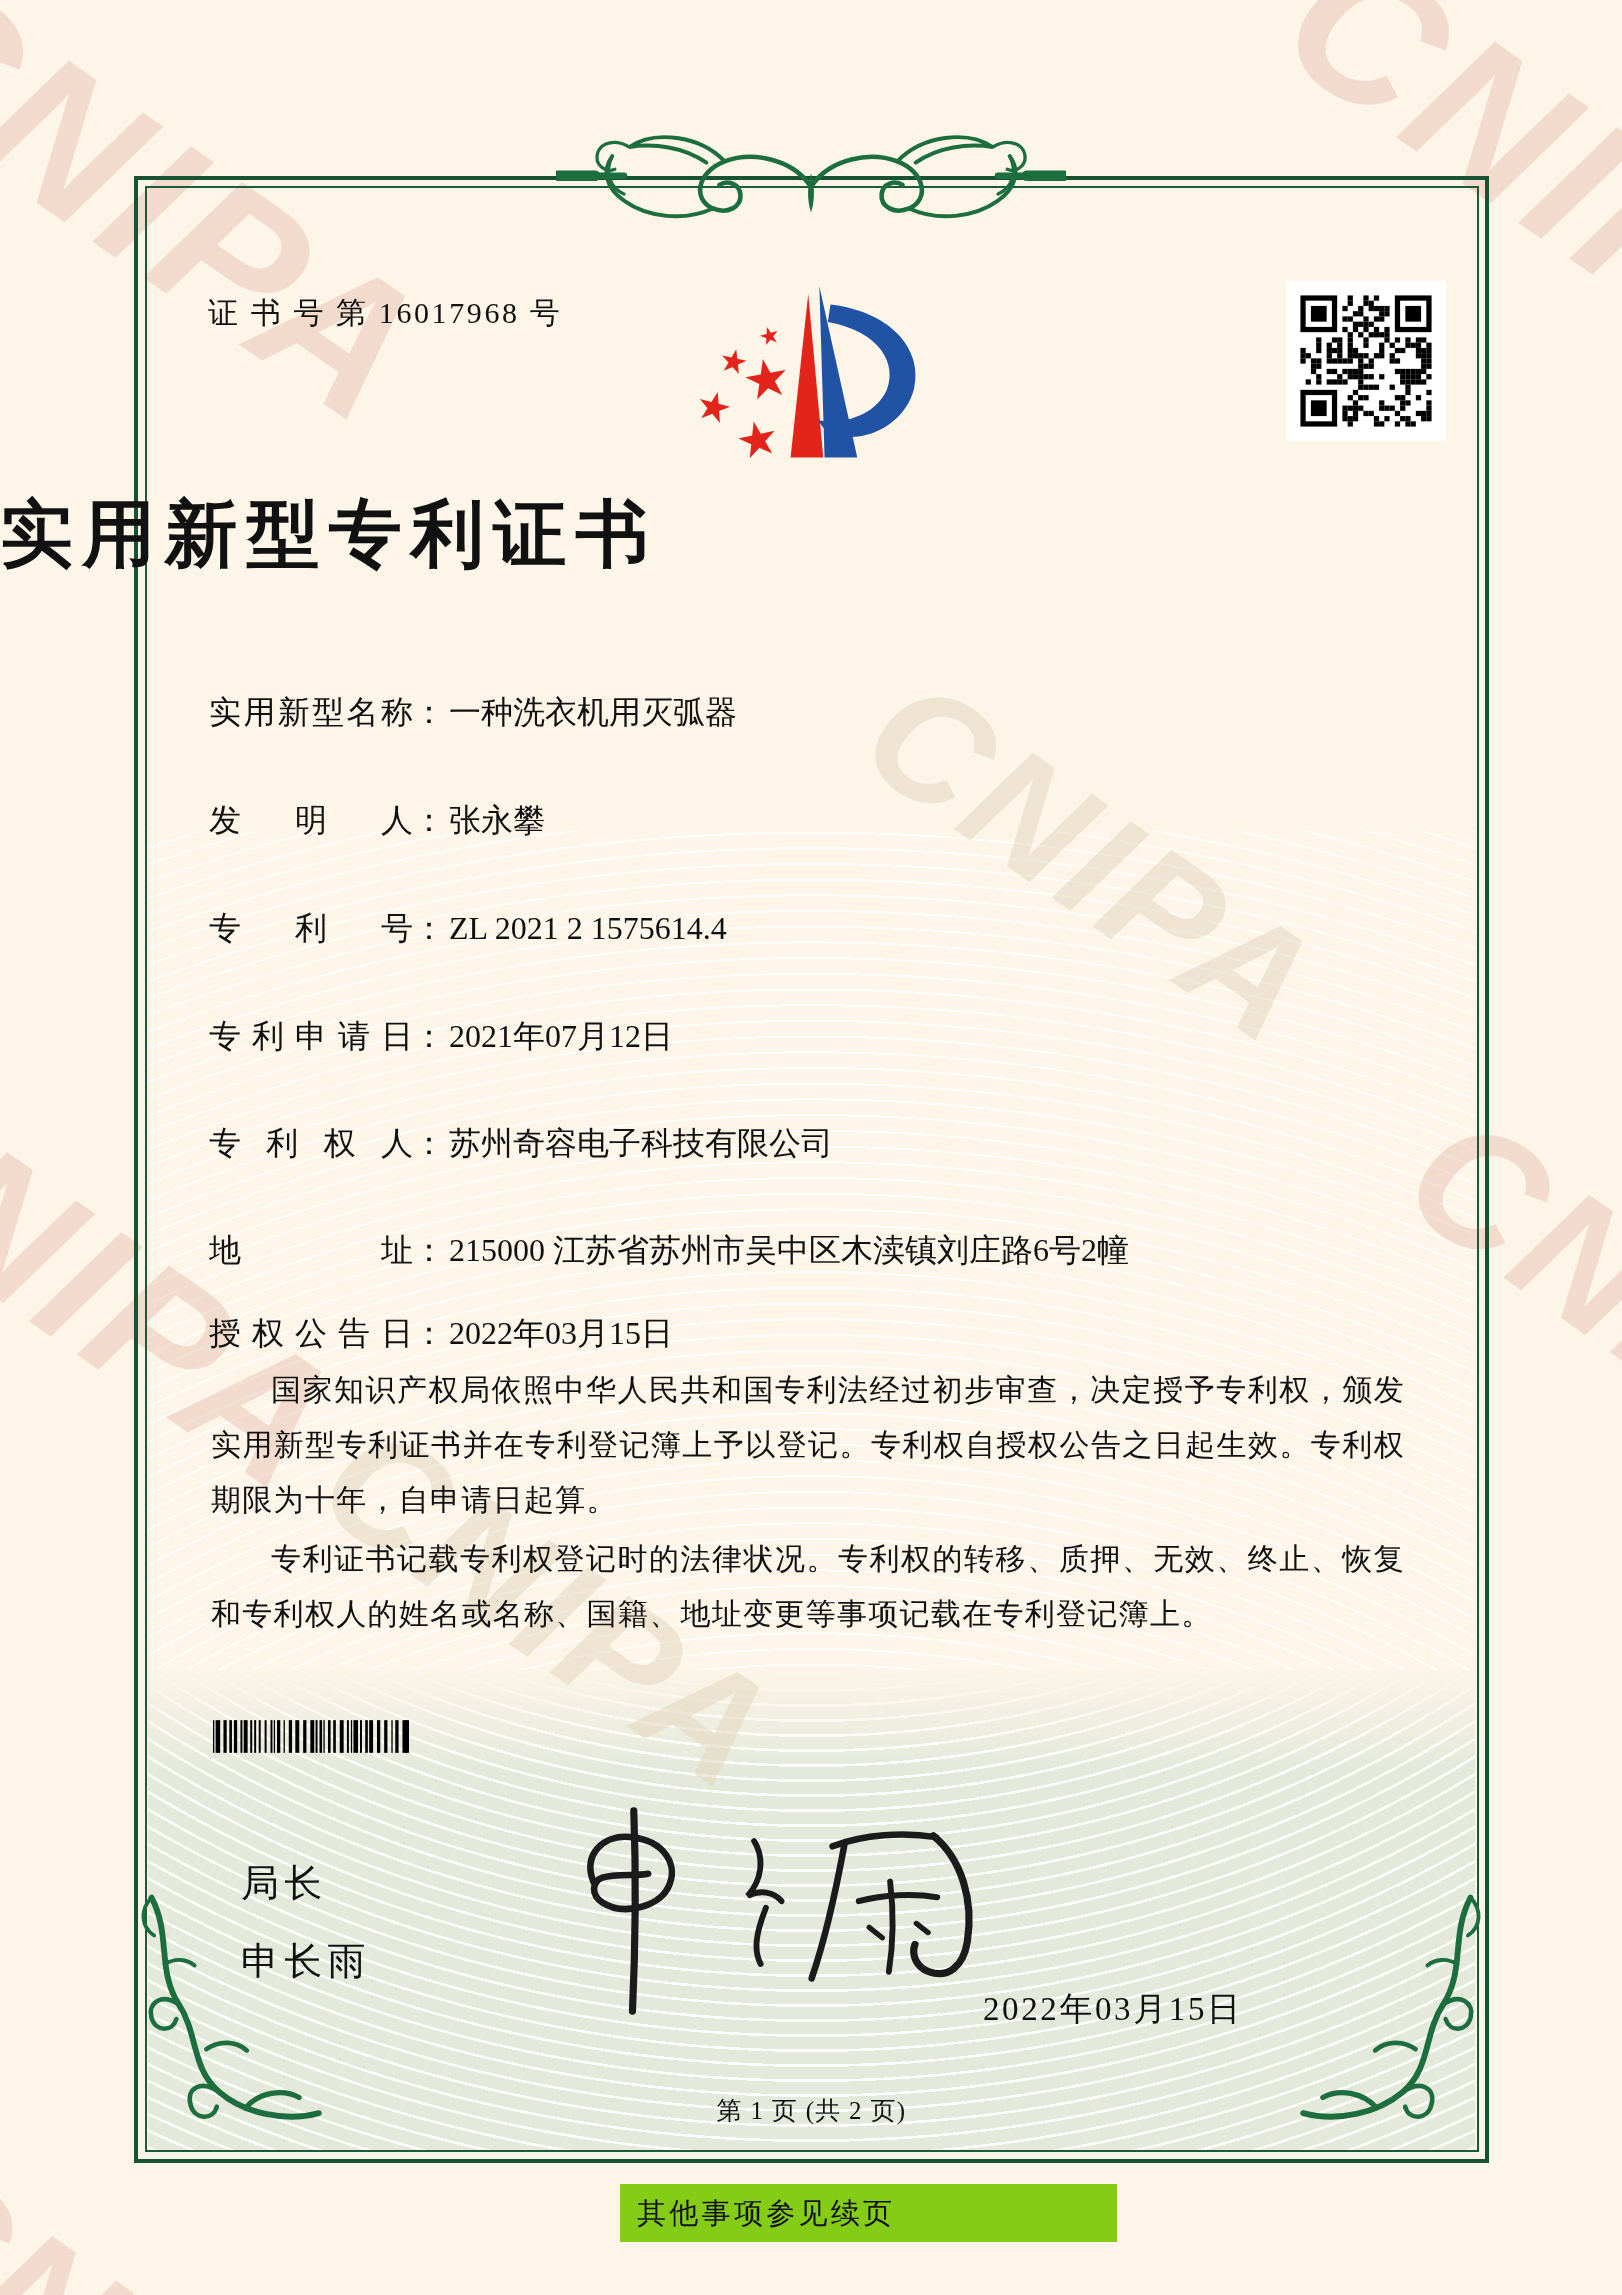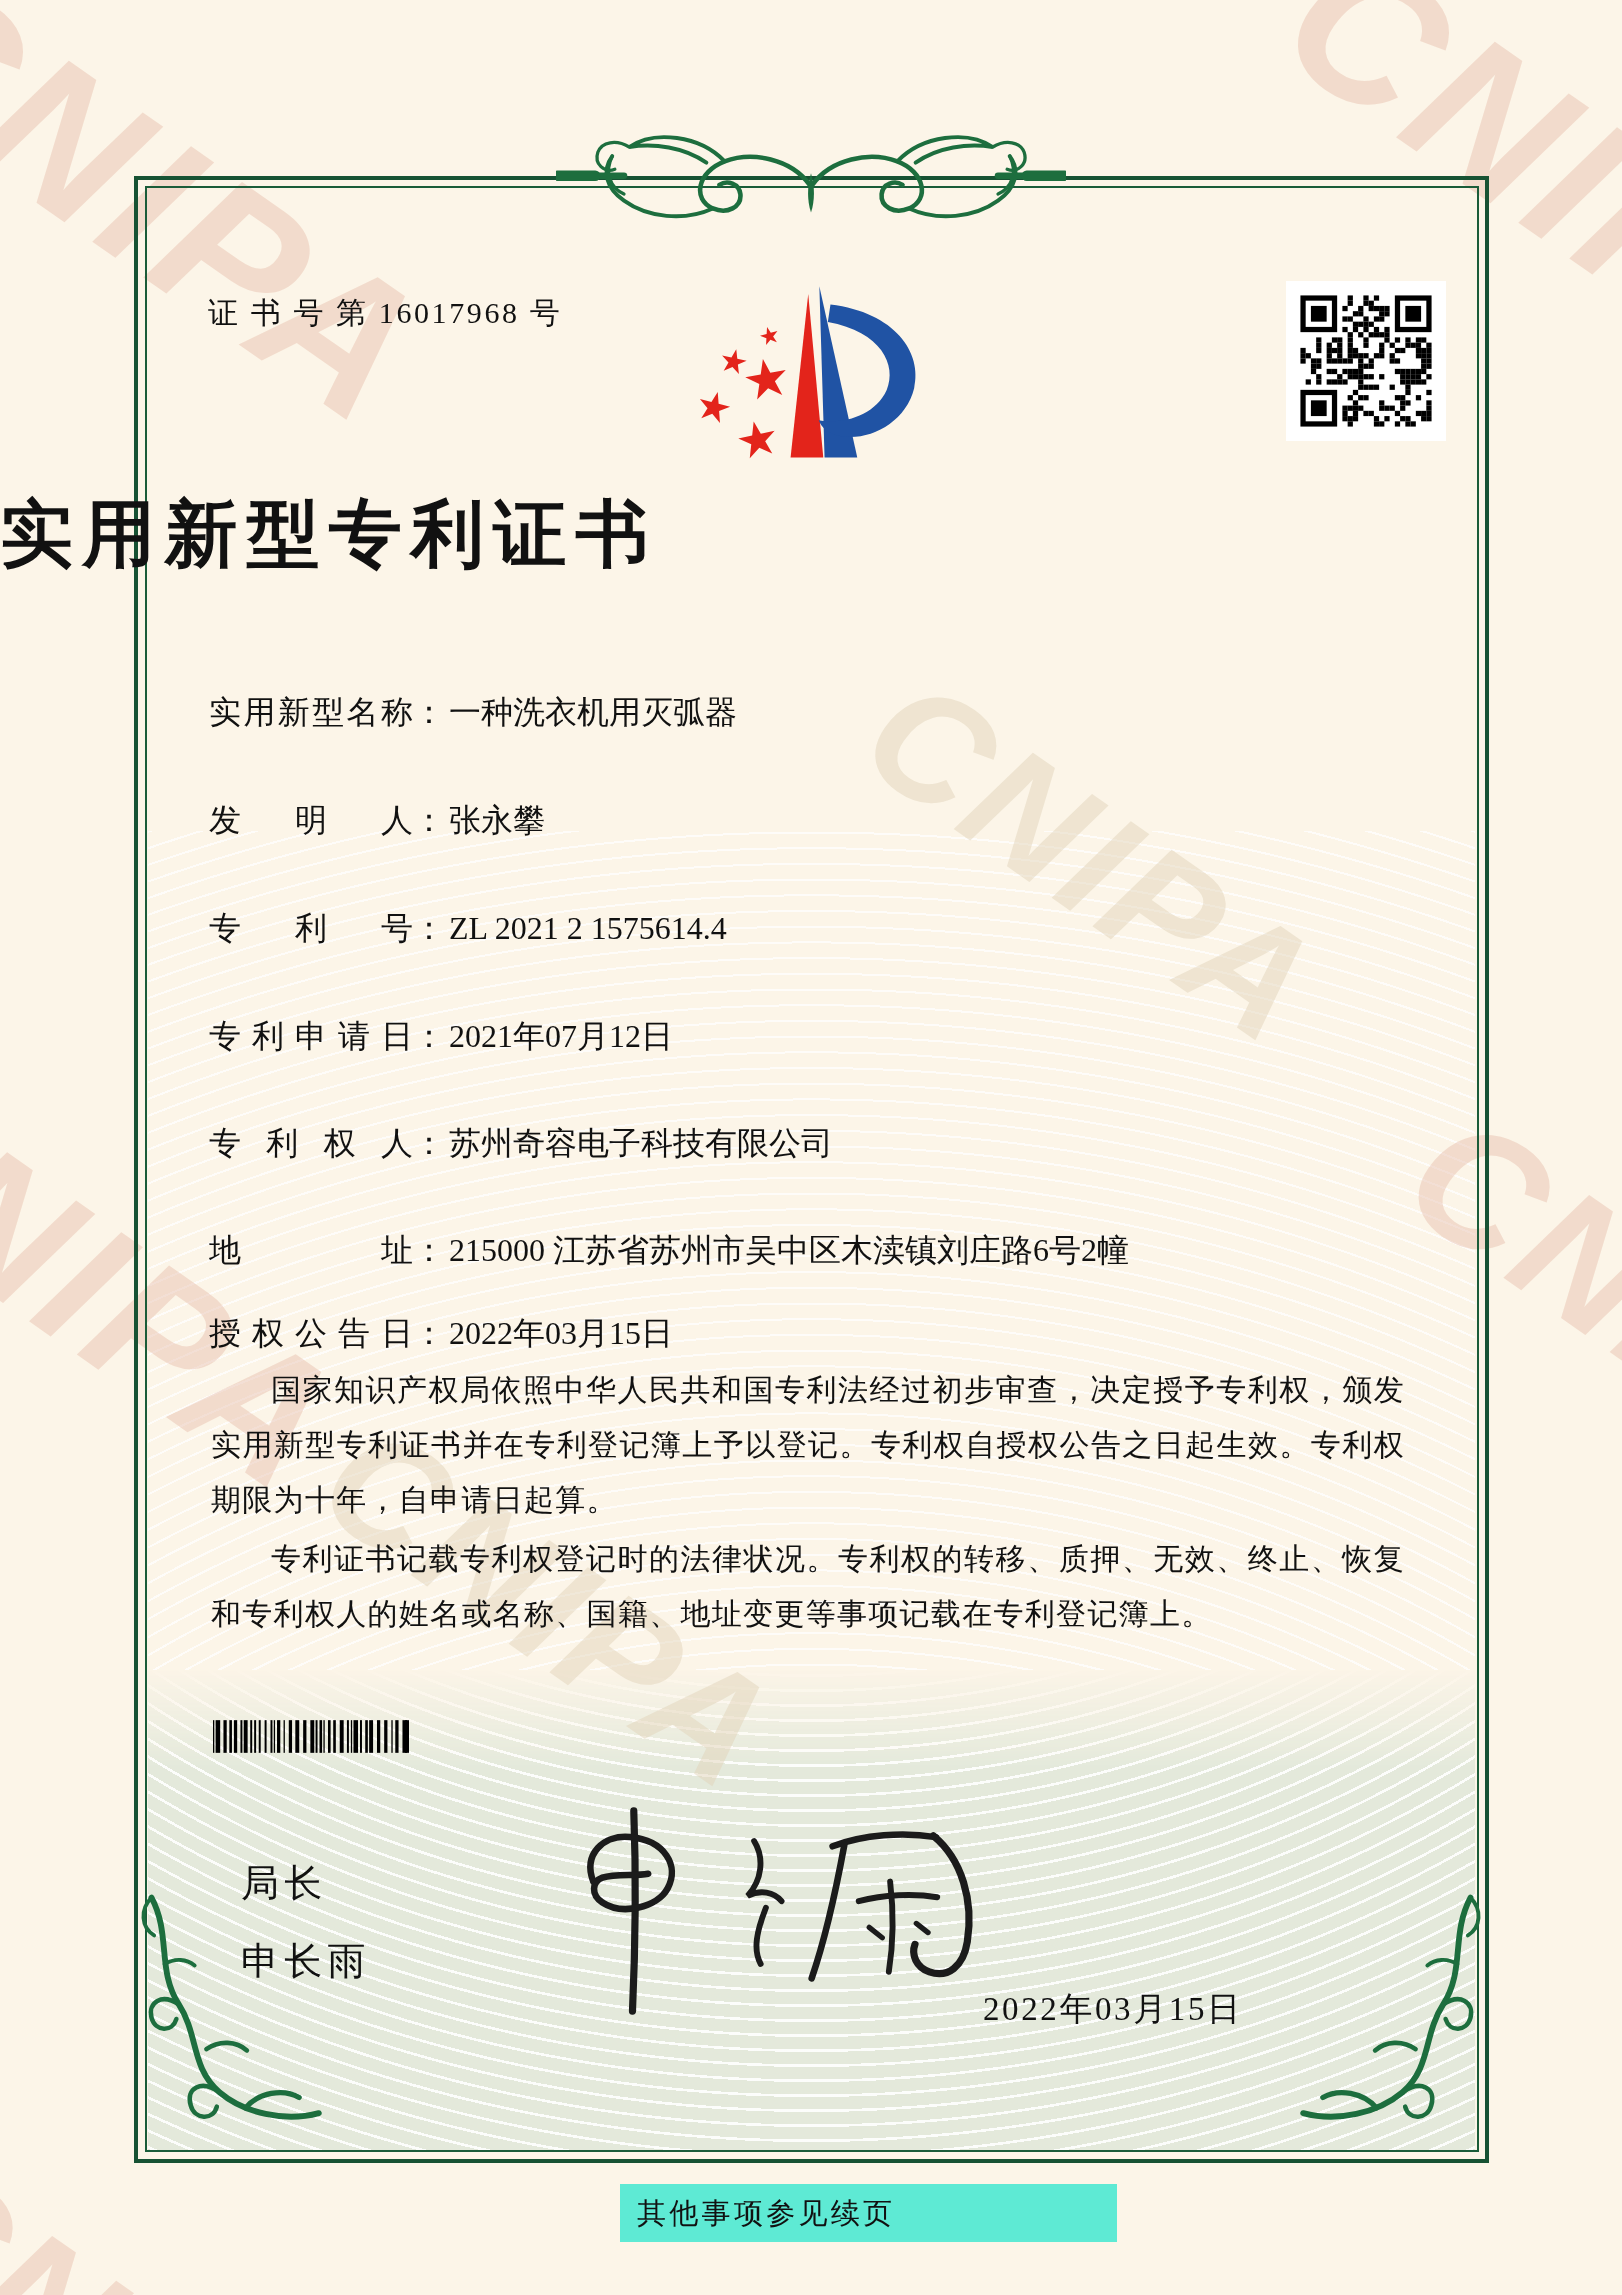--- a/index.html
+++ b/index.html
@@ -37,21 +37,21 @@
   .flabel{display:inline-block;width:204px;text-align:justify;text-align-last:justify;
           vertical-align:bottom;}
   .fvalue{margin-left:3.9px;}
   .g2{position:absolute;left:569px;top:0;}
   .paras{left:211px;top:1362px;width:1194px;font-size:30px;line-height:55px;
          letter-spacing:1.3px;text-align:justify;}
   .paras p{margin:0 0 3.9px 0;text-indent:2em;}
   .officer{font-size:38px;letter-spacing:5.2px;}
   .issue-date{left:983px;top:1987px;font-size:33px;letter-spacing:2.6px;}
   .page-ind{left:0;right:0;top:2094px;text-align:center;font-size:25px;letter-spacing:1.3px;}
-  .bottom-strip{left:620px;top:2184px;width:497px;height:58px;background:#5eead4;
+  .bottom-strip{left:620px;top:2184px;width:497px;height:58px;background:#84cc16;
       font-size:29px;letter-spacing:3.3px;line-height:58px;padding-left:17px;
       box-sizing:border-box;z-index:4;}
 </style>
 </head>
 <body>
 
 <div id="page">
 
   <div class="wm wm-pink" style="left:-52px;top:-79px;font-size:196px">CNIPA</div>
   <div class="wm wm-pink" style="left:1374px;top:-98px;font-size:196px">CNIPA</div>
@@ -418,17 +418,18 @@
       <path d="M606,50 C650,86 668,150 658,212 C652,250 628,268 600,258 C580,251 572,232 578,216" stroke-width="11"></path>
       <path d="M492,150 C530,140 576,138 612,144" stroke-width="9"></path>
       <path d="M540,120 C546,170 544,220 538,258" stroke-width="9"></path>
       <path d="M508,190 l20,16" stroke-width="8"></path>
       <path d="M580,184 l18,14" stroke-width="8"></path>
     </g>
   </svg>
 
   <div class="ct issue-date">2022年03月15日</div>
 
+  <div class="ct page-ind">第 1 页 (共 2 页)</div>
 
   <div class="ct bottom-strip">其他事项参见续页</div>
 
 </div>
 
 
 </body></html>

